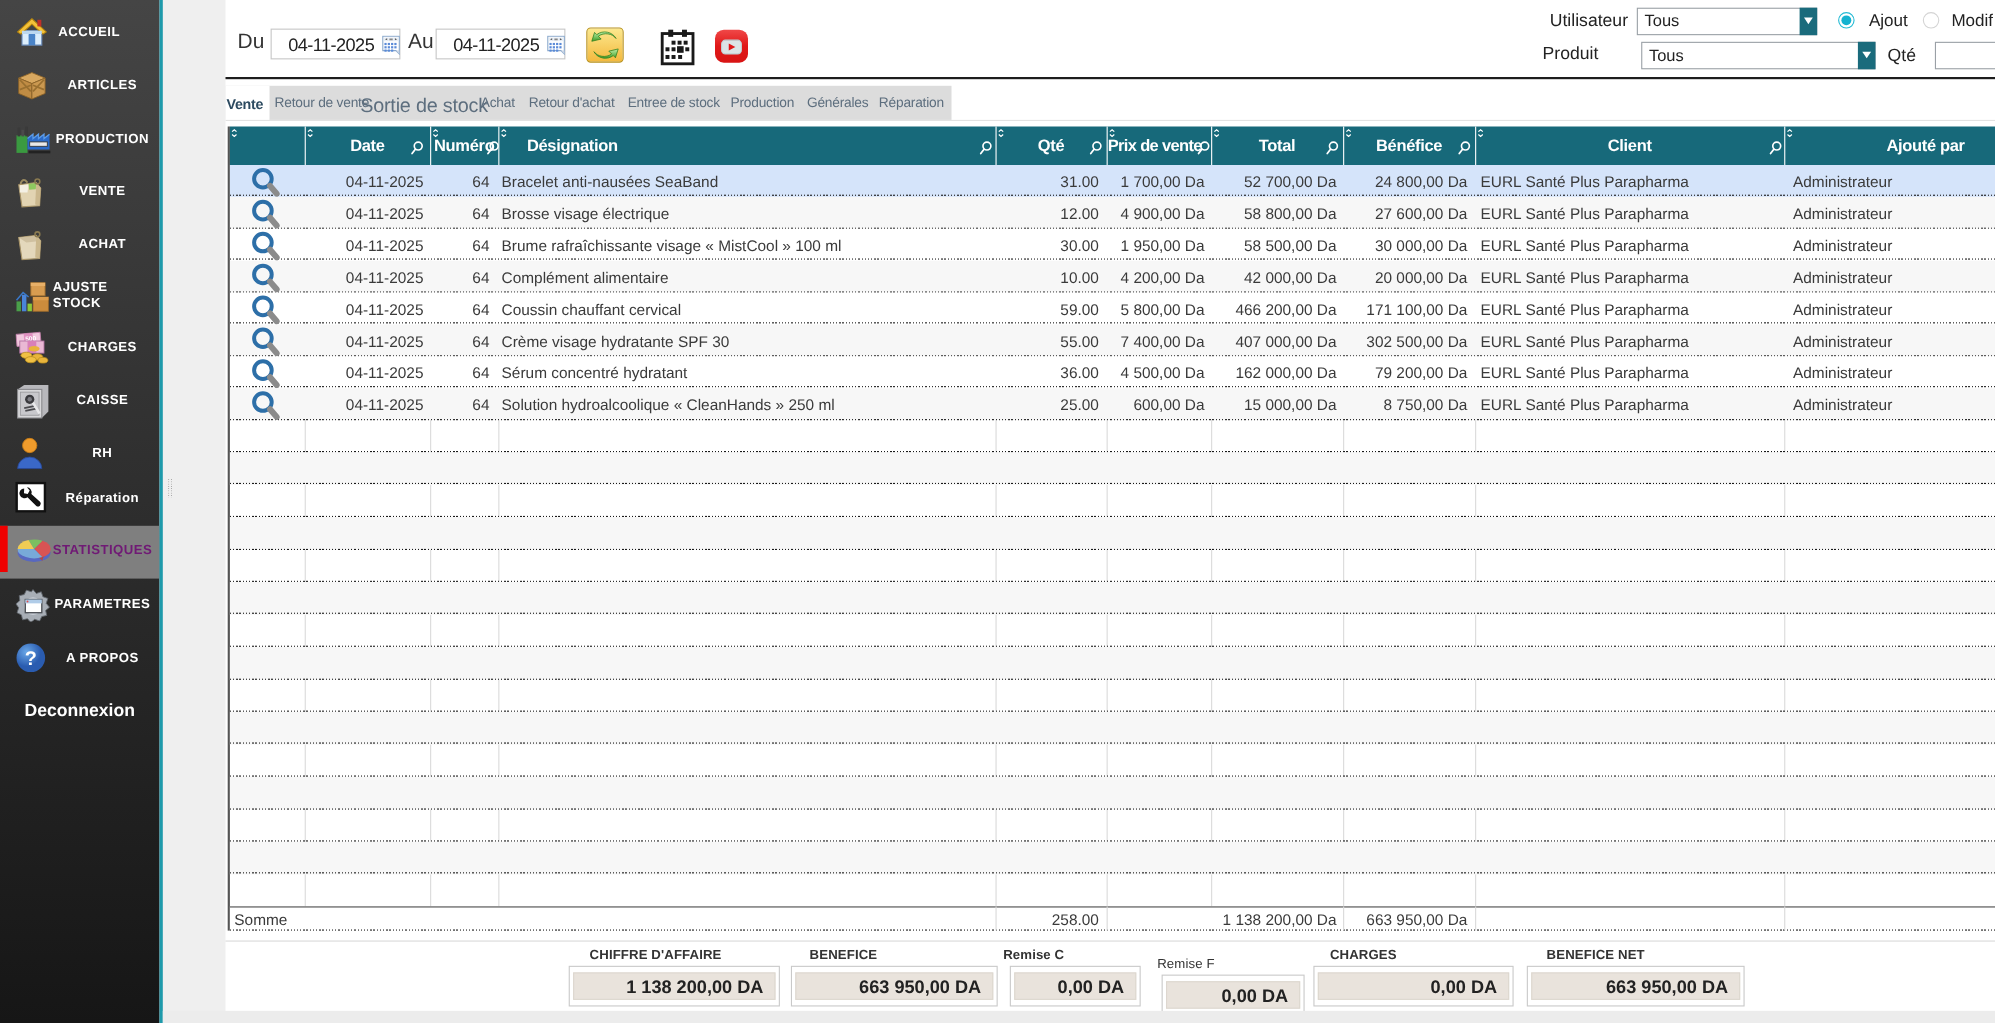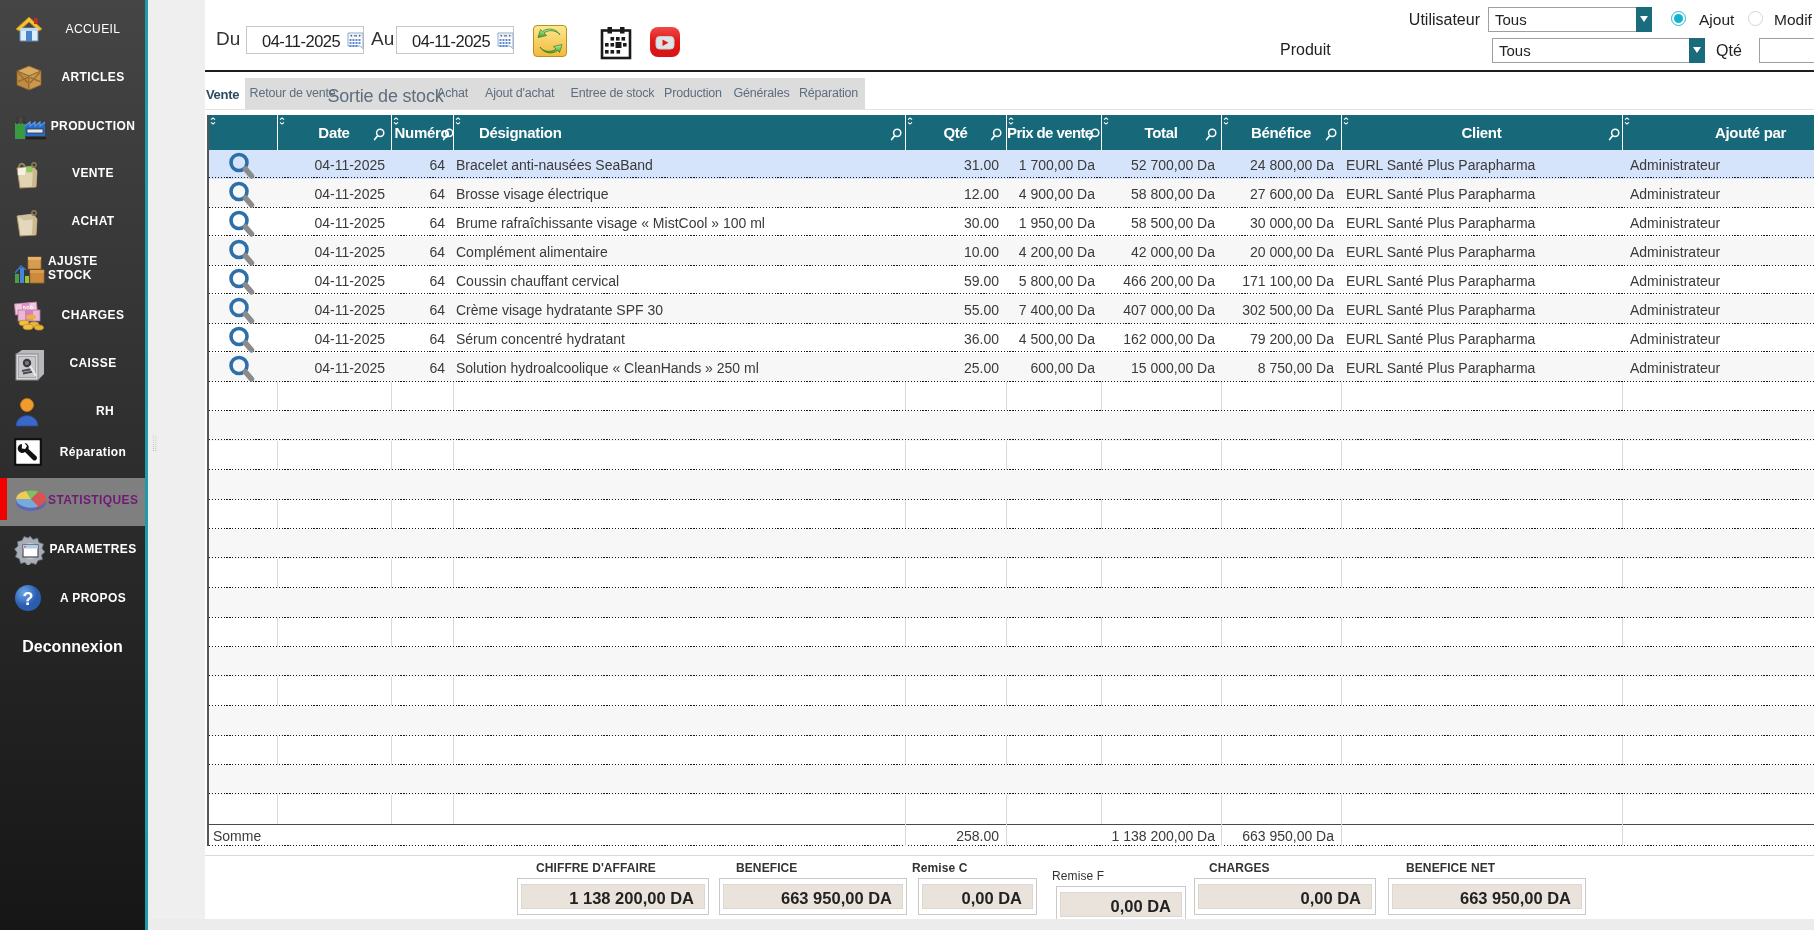--- a/index.html
+++ b/index.html
@@ -7,21 +7,21 @@
 <body>
 
 <div style="position:absolute;left:0;top:0;width:145px;height:930px;background:linear-gradient(#454545,#161616)"></div>
 <div style="position:absolute;left:14px;top:15px;width:30px;height:30px"><svg width="30" height="28" viewBox="0 0 30 28">
       <path d="M6 13 L6 26 L24 26 L24 13 Z" fill="#dceefc" stroke="#6a8ab8" stroke-width="1"></path>
       <path d="M15 2 L28 14 L25 16 L15 7 L5 16 L2 14 Z" fill="#f4c23a" stroke="#b8860c" stroke-width="1"></path>
       <rect x="20" y="3" width="3.6" height="6" fill="#c03028"></rect>
       <path d="M12 26 V17 a3 3 0 0 1 6 0 V26 Z" fill="#4a84c8"></path>
       <path d="M6 13 L24 13 L24 16 L6 16 Z" fill="#bcd8f0"></path>
     </svg></div>
-<div style="position:absolute;left:48px;top:29px;width:90px;transform:translateY(-50%);text-align:center;font-weight:normal;font-size:12px;color:#fff;letter-spacing:0.4px;line-height:14px">ACCUEIL</div>
+<div style="position:absolute;left:36px;top:29px;width:90px;transform:translateY(-50%);text-align:center;font-weight:bold;font-size:12px;color:#fff;letter-spacing:0.4px;line-height:14px">ACCUEIL</div>
 <div style="position:absolute;left:14px;top:63px;width:30px;height:30px"><svg width="30" height="28" viewBox="0 0 30 28">
       <path d="M3 8 L15 3 L27 8 L15 13 Z" fill="#d8a860" stroke="#8a6228" stroke-width="0.8"></path>
       <path d="M3 8 L3 22 L15 27 L15 13 Z" fill="#c08c44" stroke="#8a6228" stroke-width="0.8"></path>
       <path d="M27 8 L27 22 L15 27 L15 13 Z" fill="#ca9850" stroke="#8a6228" stroke-width="0.8"></path>
       <path d="M4 9.5 L14 20 M14 14.5 L4 18.5 M16 14.5 L26 18.5 M26 9.5 L16 20" stroke="#9a7030" stroke-width="1.6"></path>
     </svg></div>
 <div style="position:absolute;left:48px;top:77px;width:90px;transform:translateY(-50%);text-align:center;font-weight:bold;font-size:12px;color:#fff;letter-spacing:0.4px;line-height:14px">ARTICLES</div>
 <div style="position:absolute;left:14px;top:112px;width:30px;height:30px"><svg width="32" height="28" viewBox="0 0 32 28">
       <rect x="1" y="11" width="10" height="16" fill="#3a9a40"></rect>
       <rect x="2" y="4" width="2.4" height="8" fill="#3a3a3a"></rect>
@@ -84,21 +84,21 @@
       <circle cx="13" cy="14" r="2" fill="#7a7a80"></circle>
       <path d="M8 22 L18 20 M9 24.5 L19 22.5" stroke="#4a4a4e" stroke-width="1.8"></path>
       <path d="M16 17 L22 27" stroke="#e8e8ea" stroke-width="2.4"></path>
     </svg></div>
 <div style="position:absolute;left:48px;top:363px;width:90px;transform:translateY(-50%);text-align:center;font-weight:bold;font-size:12px;color:#fff;letter-spacing:0.4px;line-height:14px">CAISSE</div>
 <div style="position:absolute;left:14px;top:397px;width:30px;height:30px"><svg width="26" height="30" viewBox="0 0 26 30">
       <circle cx="13" cy="8" r="6.5" fill="#f09c2c"></circle>
       <circle cx="13" cy="8" r="6.5" fill="none" stroke="#c87c14" stroke-width="0.8"></circle>
       <path d="M2 29 a11 10.5 0 0 1 22 0 Z" fill="#3a68c8" stroke="#2a4a98" stroke-width="0.8"></path>
     </svg></div>
-<div style="position:absolute;left:60px;top:411px;width:90px;transform:translateY(-50%);text-align:center;font-weight:bold;font-size:12px;color:#fff;letter-spacing:0.4px;line-height:14px">RH</div>
+<div style="position:absolute;left:48px;top:411px;width:90px;transform:translateY(-50%);text-align:center;font-weight:bold;font-size:12px;color:#fff;letter-spacing:0.4px;line-height:14px">RH</div>
 <div style="position:absolute;left:14px;top:438px;width:30px;height:30px"><svg width="28" height="28" viewBox="0 0 28 28">
       <rect x="1" y="1" width="26" height="26" fill="#fff" stroke="#111" stroke-width="2.5"></rect>
       <path d="M8 6 a4.5 4.5 0 1 0 3 8 L19 22 a2.6 2.6 0 0 0 3.6 -3.6 L14.5 11 a4.5 4.5 0 0 0 -4 -6 l2.5 3 -1.8 3 -3.4 -0.6 Z" fill="#111"></path>
     </svg></div>
 <div style="position:absolute;left:48px;top:452px;width:90px;transform:translateY(-50%);text-align:center;font-weight:bold;font-size:12px;color:#fff;letter-spacing:0.4px;line-height:14px">Réparation</div>
 <div style="position:absolute;left:0;top:477.5px;width:145px;height:48px;background:#7f7f7f"></div>
 <div style="position:absolute;left:0;top:478px;width:6.6px;height:42px;background:#f00000"></div>
 <div style="position:absolute;left:14px;top:486px;width:30px;height:30px"><svg width="34" height="28" viewBox="0 0 34 28">
       <ellipse cx="17" cy="16.5" rx="15" ry="8.5" fill="#5868c0"></ellipse>
       <path d="M17 16.5 L24.5 23.9 A15 8.5 0 0 1 32 16.5 Z" fill="#b04848"></path>
@@ -224,37 +224,37 @@
 <div style="position:absolute;left:1280px;top:11px;width:200px;text-align:right;font-size:16px;color:#222">Utilisateur</div>
 <div style="position:absolute;left:1488px;top:7px;width:164px;height:25px;background:#fff;border:1px solid #9aa0a6"></div>
 <div style="position:absolute;left:1495px;top:11px;font-size:15px;color:#222">Tous</div>
 <div style="position:absolute;left:1636px;top:7px;width:16px;height:25px;background:#1a6b7c"></div>
 <div style="position:absolute;left:1640px;top:16px;width:0;height:0;border-left:4.5px solid transparent;border-right:4.5px solid transparent;border-top:6px solid #fff"></div>
 <div style="position:absolute;left:1671px;top:10.5px;width:15px;height:15px;border-radius:50%;border:1.8px solid #22bad4;background:#fff"></div>
 <div style="position:absolute;left:1674px;top:13.5px;width:9px;height:9px;border-radius:50%;background:#14b2d0"></div>
 <div style="position:absolute;left:1699px;top:11px;font-size:15.5px;color:#222">Ajout</div>
 <div style="position:absolute;left:1748px;top:10.5px;width:15px;height:15px;border-radius:50%;border:1.5px solid #d4d4d4;background:#fff"></div>
 <div style="position:absolute;left:1774px;top:11px;font-size:15.5px;color:#222">Modif</div>
-<div style="position:absolute;left:1280px;top:41px;width:173px;font-size:16px;color:#222">Produit</div>
+<div style="position:absolute;left:1280px;top:41px;width:173px;text-align:right;font-size:16px;color:#222">Produit</div>
 <div style="position:absolute;left:1492px;top:38px;width:213px;height:25px;background:#fff;border:1px solid #9aa0a6"></div>
 <div style="position:absolute;left:1499px;top:42px;font-size:15px;color:#222">Tous</div>
 <div style="position:absolute;left:1689px;top:38px;width:16px;height:25px;background:#1a6b7c"></div>
 <div style="position:absolute;left:1693px;top:47px;width:0;height:0;border-left:4.5px solid transparent;border-right:4.5px solid transparent;border-top:6px solid #fff"></div>
 <div style="position:absolute;left:1716px;top:42px;font-size:16px;color:#222">Qté</div>
 <div style="position:absolute;left:1759px;top:38px;width:80px;height:25px;background:#fff;border:1px solid #9aa0a6"></div>
 
 <div style="position:absolute;left:205px;top:70px;width:1609px;height:2px;background:#1d1d1d"></div>
 
 <div style="position:absolute;left:205px;top:78px;width:660px;height:31px;background:#dcdcdc"></div>
 <div style="position:absolute;left:205px;top:78px;width:40px;height:32px;background:#fff"></div>
 <div style="position:absolute;left:222.5px;top:87px;transform:translateX(-50%);font-size:13px;font-weight:bold;color:#2c4a60;letter-spacing:-0.3px">Vente</div>
 <div style="position:absolute;left:292.6px;top:86px;transform:translateX(-50%);font-size:12.5px;color:#5d6e7e;letter-spacing:-0.2px;white-space:nowrap">Retour de vente</div>
 <div style="position:absolute;left:385.5px;top:86px;transform:translateX(-50%);font-size:18px;color:#5d6e7e;letter-spacing:-0.2px;white-space:nowrap">Sortie de stock</div>
 <div style="position:absolute;left:452.5px;top:86px;transform:translateX(-50%);font-size:12.5px;color:#5d6e7e;letter-spacing:-0.2px;white-space:nowrap">Achat</div>
-<div style="position:absolute;left:519.7px;top:86px;transform:translateX(-50%);font-size:12.5px;color:#5d6e7e;letter-spacing:-0.2px;white-space:nowrap">Ajout d'achat</div>
+<div style="position:absolute;left:519.7px;top:86px;transform:translateX(-50%);font-size:12.5px;color:#5d6e7e;letter-spacing:-0.2px;white-space:nowrap">Retour d'achat</div>
 <div style="position:absolute;left:612.5px;top:86px;transform:translateX(-50%);font-size:12.5px;color:#5d6e7e;letter-spacing:-0.2px;white-space:nowrap">Entree de stock</div>
 <div style="position:absolute;left:693px;top:86px;transform:translateX(-50%);font-size:12.5px;color:#5d6e7e;letter-spacing:-0.2px;white-space:nowrap">Production</div>
 <div style="position:absolute;left:761.5px;top:86px;transform:translateX(-50%);font-size:12.5px;color:#5d6e7e;letter-spacing:-0.2px;white-space:nowrap">Générales</div>
 <div style="position:absolute;left:828.5px;top:86px;transform:translateX(-50%);font-size:12.5px;color:#5d6e7e;letter-spacing:-0.2px;white-space:nowrap">Réparation</div>
 <div style="position:absolute;left:205px;top:109px;width:1609px;height:1px;background:#e2e2e2"></div>
 
 <div style="position:absolute;left:207px;top:115px;width:2px;height:731.0px;background:#555"></div>
 <div style="position:absolute;left:209px;top:115px;right:0;height:34.5px;background:#17697a"></div>
 <div style="position:absolute;left:134.0px;top:124px;width:400px;text-align:center;font-weight:bold;font-size:15px;color:#fff;letter-spacing:-0.3px">Date</div>
 <div style="position:absolute;left:222.0px;top:124px;width:400px;text-align:center;font-weight:bold;font-size:15px;color:#fff;letter-spacing:-0.3px">Numéro</div>

